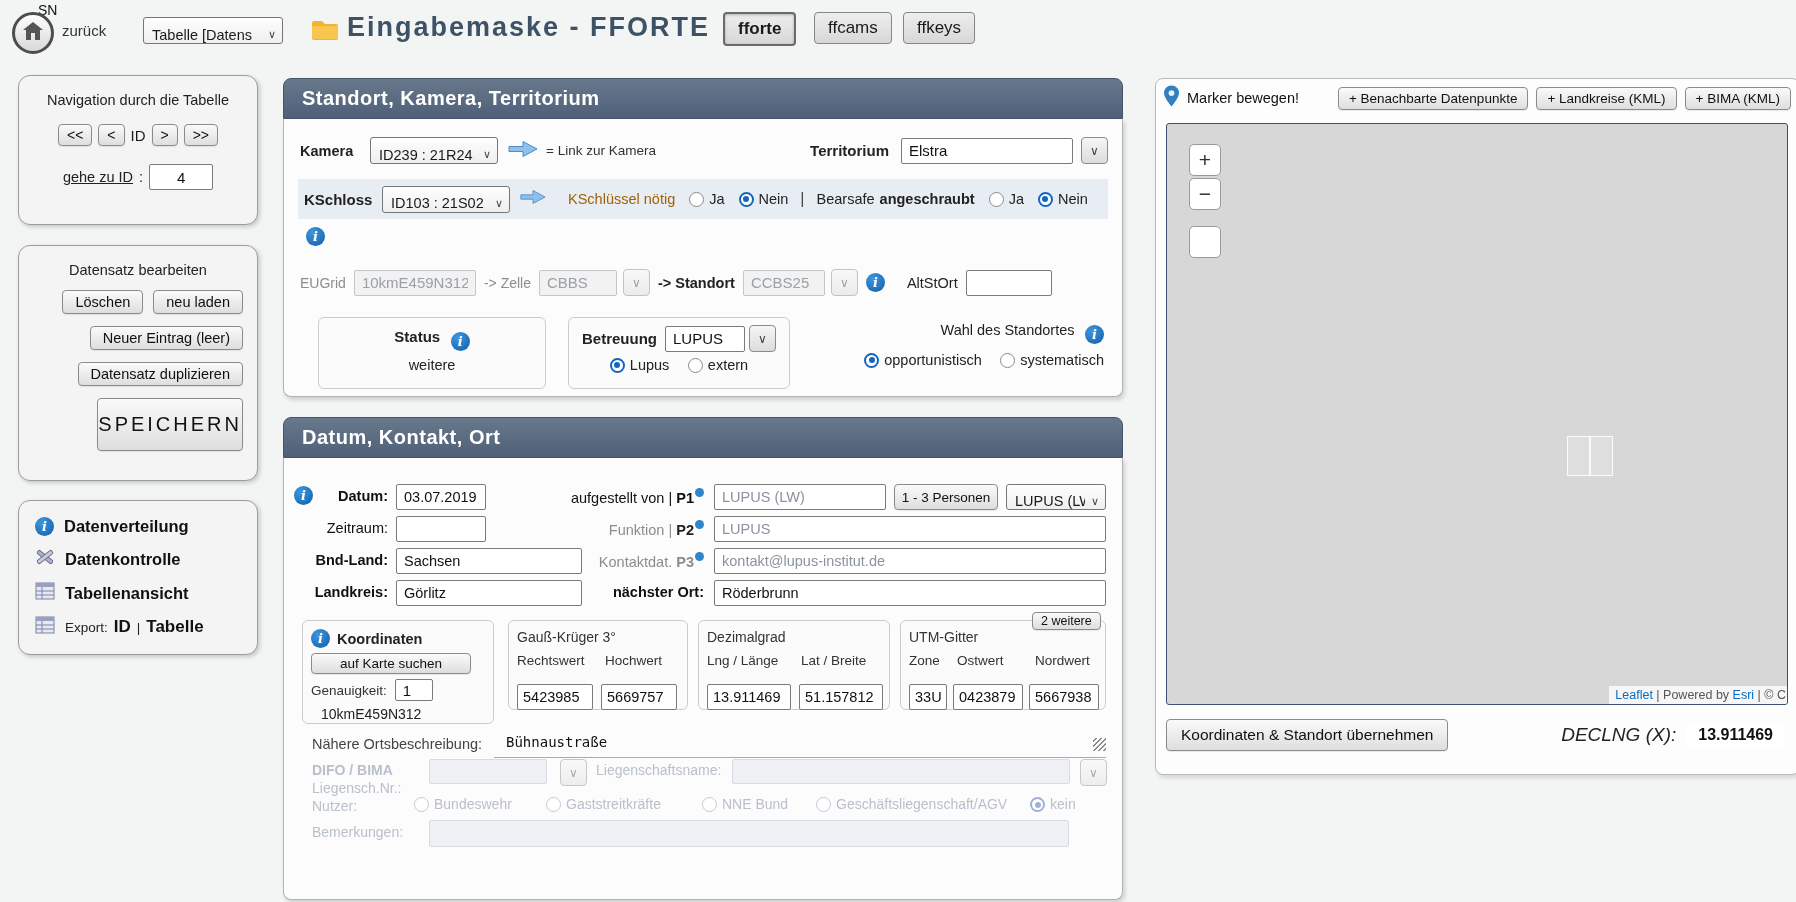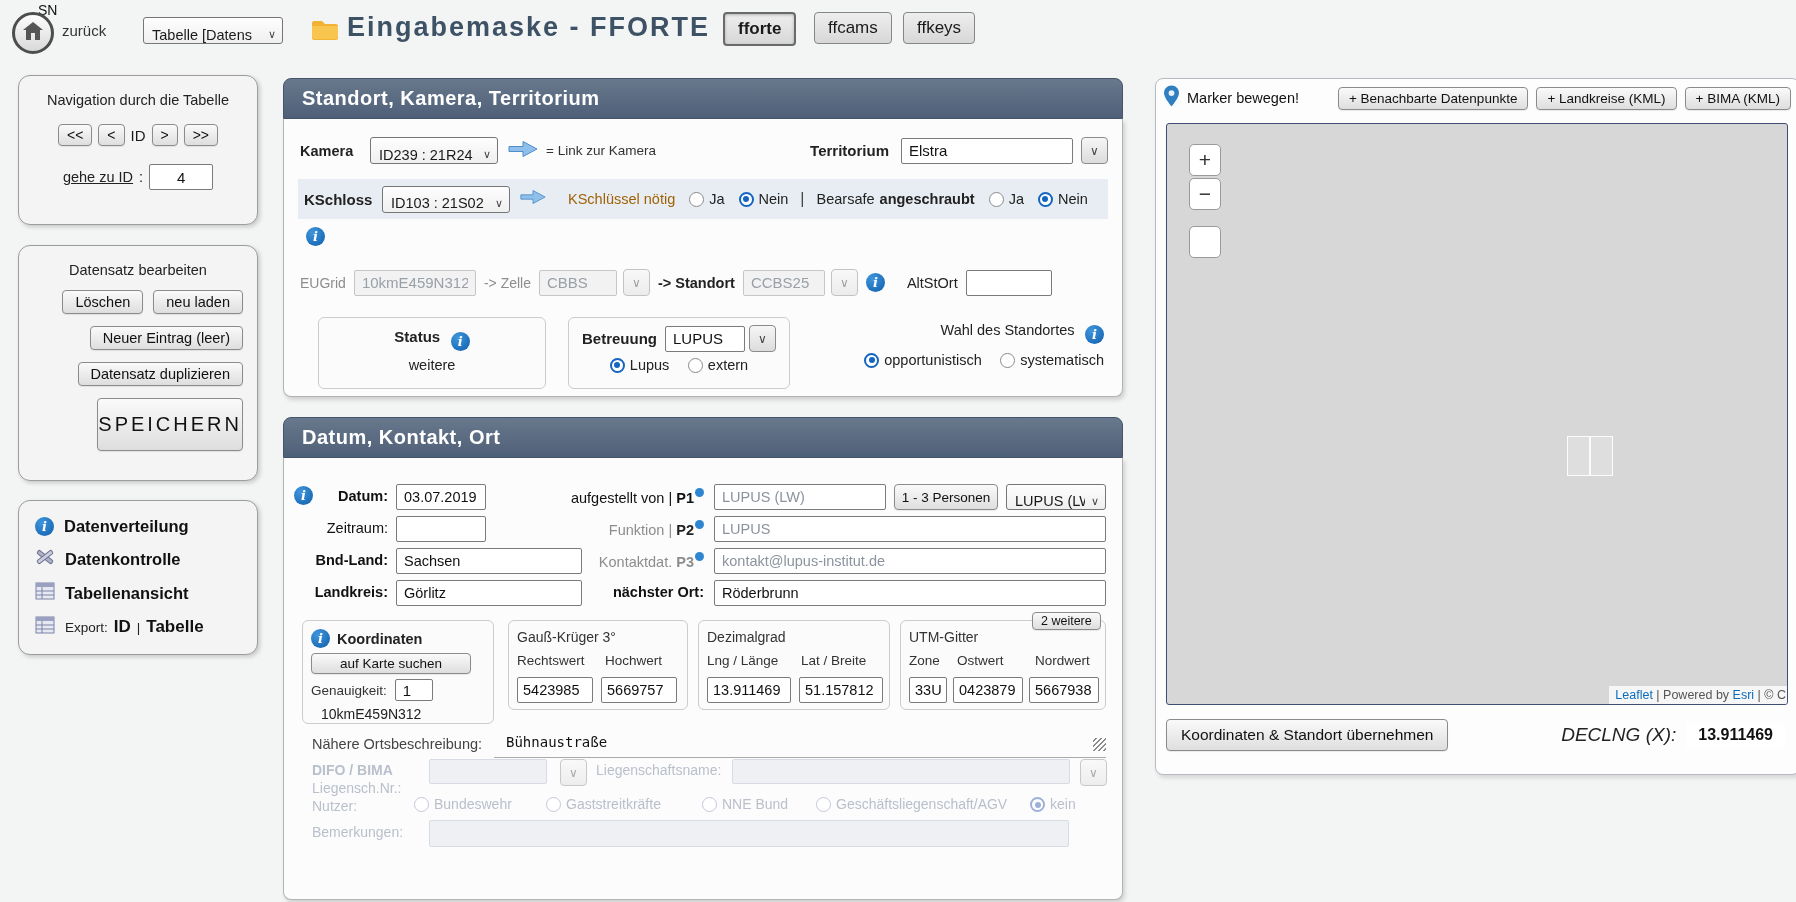--- a/index.html
+++ b/index.html
@@ -97,21 +97,21 @@
               border-radius:6px; background:#fbfbfb; text-align:center; }
   .wahl-box { position:absolute; right:4px; top:4px; width:280px; text-align:right; white-space:nowrap; }
   .ropt { display:inline-flex; align-items:center; margin-left:14px; font-size:14.5px; color:#222; cursor:pointer; }
 
   .frow-el { position:absolute; height:26px; font-size:14.5px; }
   .lab-r { text-align:right; color:#111; white-space:nowrap; }
   .lab-gray { color:#8d8d8d; }
   .koordbox { position:absolute; border:1px solid #ccc; border-radius:6px; background:#fbfbfb; padding:8px 8px; font-size:13.5px; }
   .kb-title { color:#333; font-size:14px; white-space:nowrap; }
   .kb-cols { display:flex; gap:10px; margin-top:8px; color:#333; font-size:13.5px; white-space:nowrap; }
-  .kb-vals { display:flex; gap:8px; margin-top:9px; }
+  .kb-vals { display:flex; gap:8px; margin-top:16px; }
   .kb-vals .inp { font-size:14.5px; padding:1px 5px; }
   .weitere { position:absolute; font-size:12.5px; padding:1px 8px; }
   .ortsline { position:absolute; left:210px; right:16px; border-bottom:1px solid #aaa; height:24px;
               font-family:"DejaVu Sans Mono",monospace; font-size:14px; color:#111; padding-left:12px; }
   .resize-h { position:absolute; right:0; top:4px; width:13px; height:13px;
               background:repeating-linear-gradient(135deg,transparent 0 2px,#8a8a8a 2px 3.5px); cursor:nwse-resize; }
   .difo { position:absolute; left:0; right:0; top:300px; color:#b9bfcb; font-size:14px; }
   .difo .inp { background:#eef0f4; border-color:#d6dbe4; }
   .difo .dropbtn { opacity:.45; }
   .dlbl { position:absolute; white-space:nowrap; }

